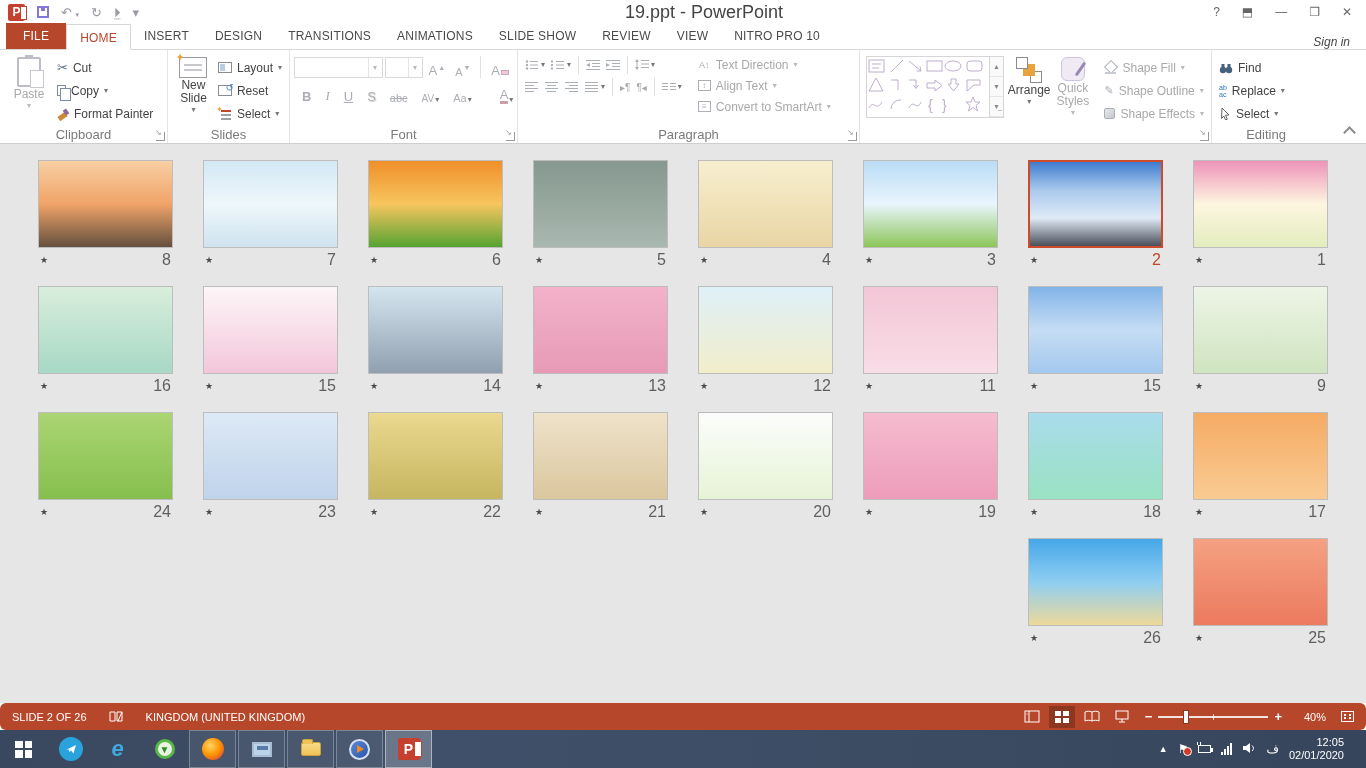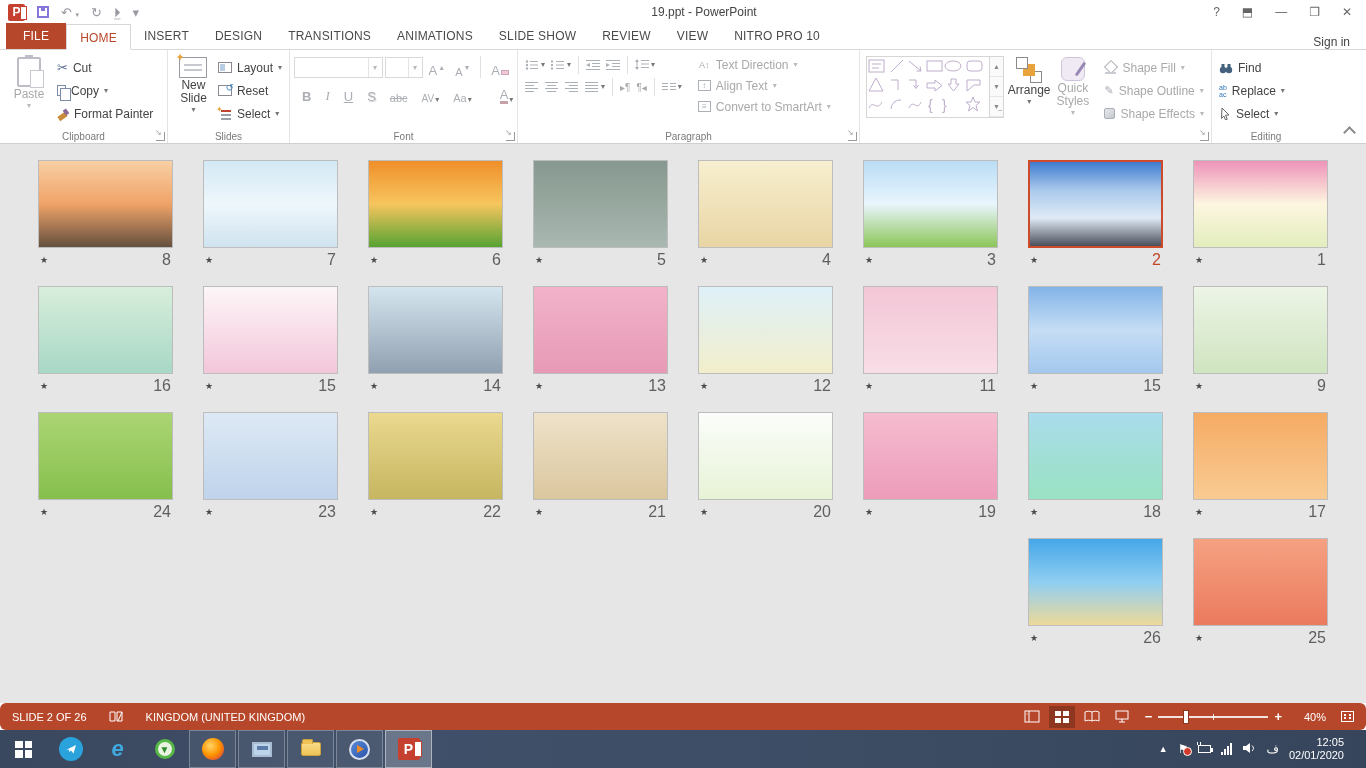--- a/index.html
+++ b/index.html
@@ -7,35 +7,35 @@
   .screen { width:1366px; height:768px; display:flex; flex-direction:column; background:#fff; }
 
   
   .titlebar { height:24px; background:#fff; display:flex; align-items:center; position:relative; font-size:12px; color:#444; }
   .qat { display:flex; align-items:center; gap:12px; padding-left:8px; }
   .pp-logo { width:17px; height:17px; background:#C5402E; border-radius:2px; color:#fff; font-weight:bold; font-size:12px; display:flex; align-items:center; justify-content:center; position:relative; }
   .pp-logo::after { content:""; position:absolute; right:-2px; top:2px; width:5px; height:12px; background:#fff; border:1px solid #C5402E; }
   .qat .qi { color:#9a9aa2; font-size:13px; line-height:1; }
   .floppy { width:12px; height:12px; border:2px solid #8576D9; position:relative; }
   .floppy::after { content:""; position:absolute; left:2px; top:-1px; width:4px; height:4px; background:#8576D9; }
-  .title-center { position:absolute; left:0; right:0; text-align:center; color:#444; font-size:12px; pointer-events:none;padding-left:42px; }
+  .title-center { position:absolute; left:0; right:0; text-align:center; color:#444; font-size:18px; pointer-events:none;padding-left:42px; }
   .caption { margin-left:auto; display:flex; align-items:center; gap:22px; padding-right:14px; color:#666; font-size:12px; }
   .caption span { line-height:1; }
 
   
   .tabrow { height:26px; display:flex; align-items:flex-end; background:#fff; border-bottom:1px solid #D8D8D8; font-size:12px; position:relative; z-index:2; }
   .tab { height:26px; line-height:26px; padding:0 13px; color:#4a4a4a; letter-spacing:.2px; }
   .tab.file { background:#B7472A; color:#fff; padding:0 17px; margin-left:6px; }
   .tab.active { background:#fff; color:#B7472A; border:1px solid #D8D8D8; border-bottom:1px solid #fff; margin-bottom:-1px; }
-  .signin { margin-left:auto; padding-right:16px; color:#444; }
+  .signin { margin-left:auto; padding-right:16px; color:#444;font-style:italic; }
 
   
   .ribbon { height:94px; background:#fff; border-bottom:1px solid #CFCFCF; display:flex; font-size:12px; color:#444; position:relative; }
   .rgroup { position:relative; border-right:1px solid #E4E4E4; padding:4px 4px 17px 4px; display:flex; }
-  .glabel { position:absolute; bottom:1px; left:0; right:0; text-align:center; font-size:10px; color:#7A7A7A; }
+  .glabel { position:absolute; bottom:1px; left:0; right:0; text-align:center; font-size:13px; color:#7A7A7A; }
   .launcher { position:absolute; right:2px; bottom:2px; width:9px; height:9px; border-right:1px solid #9a9a9a; border-bottom:1px solid #9a9a9a; }
   .launcher::before { content:"↘"; position:absolute; left:-1px; top:-4px; font-size:8px; color:#9a9a9a; }
   .bigbtn { width:50px; display:flex; flex-direction:column; align-items:center; justify-content:flex-start; gap:1px; text-align:center; line-height:13px; padding-top:3px; }
   .caret { font-size:8px; color:#777; line-height:1; }
   .dis { color:#A9A9A9 !important; }
   .dis .caret { color:#B9B9B9; }
   .col { display:flex; flex-direction:column; justify-content:flex-start; }
   .rbtn { display:flex; align-items:center; gap:5px; height:23px; padding:0 3px; white-space:nowrap; }
   .vsep { width:1px; background:#E0E0E0; margin:2px 4px; align-self:stretch; }
 

